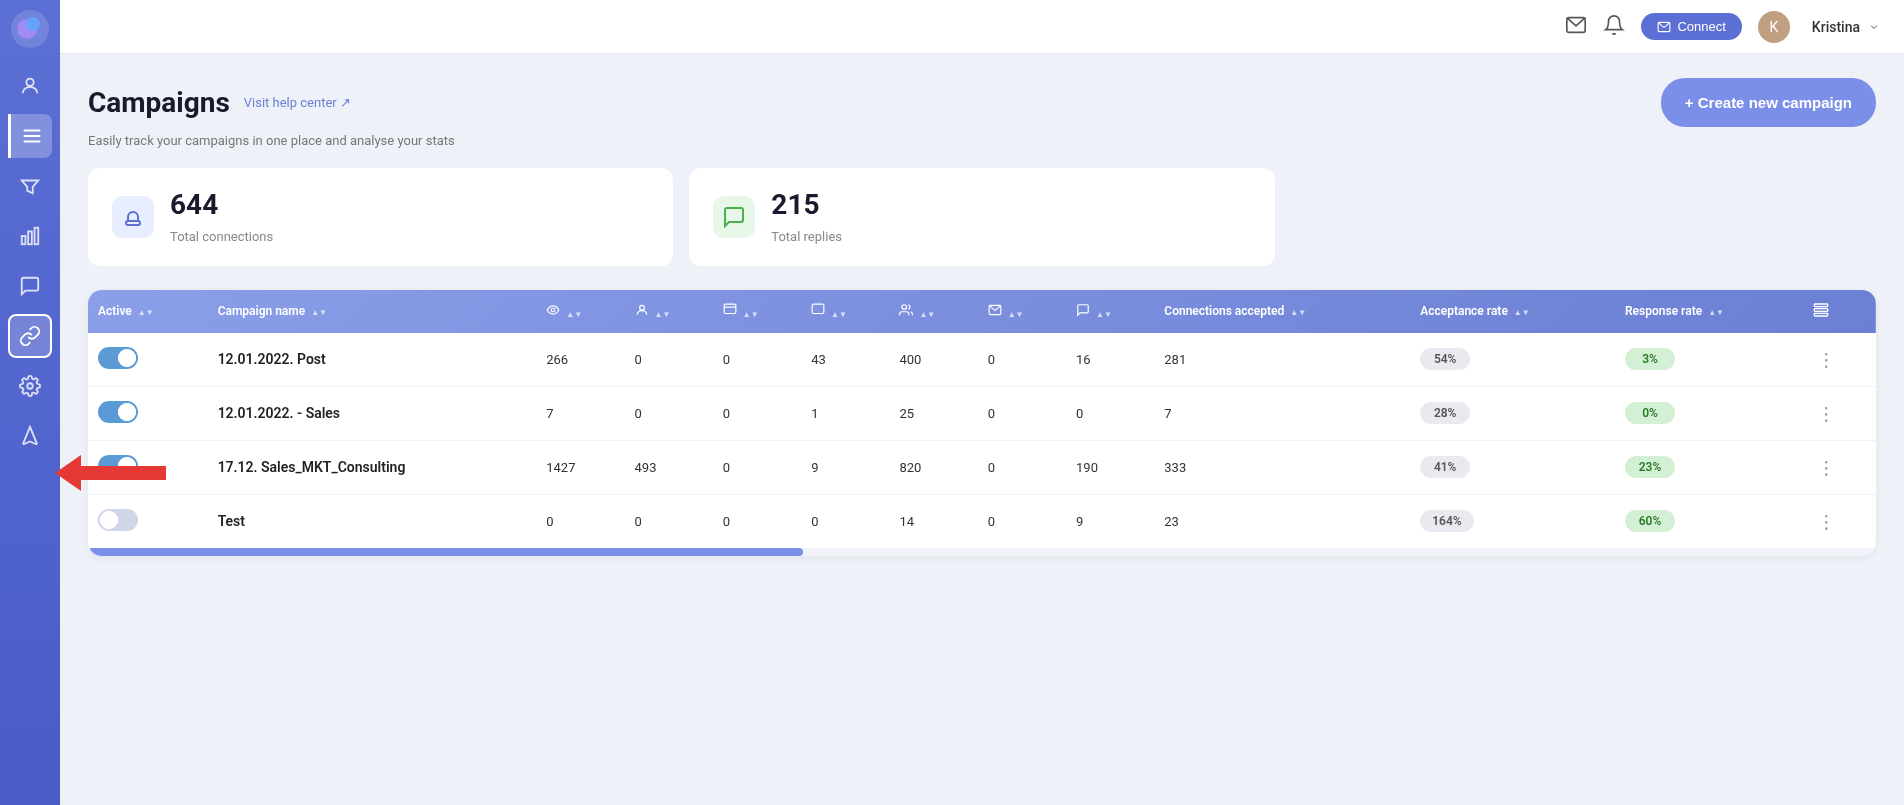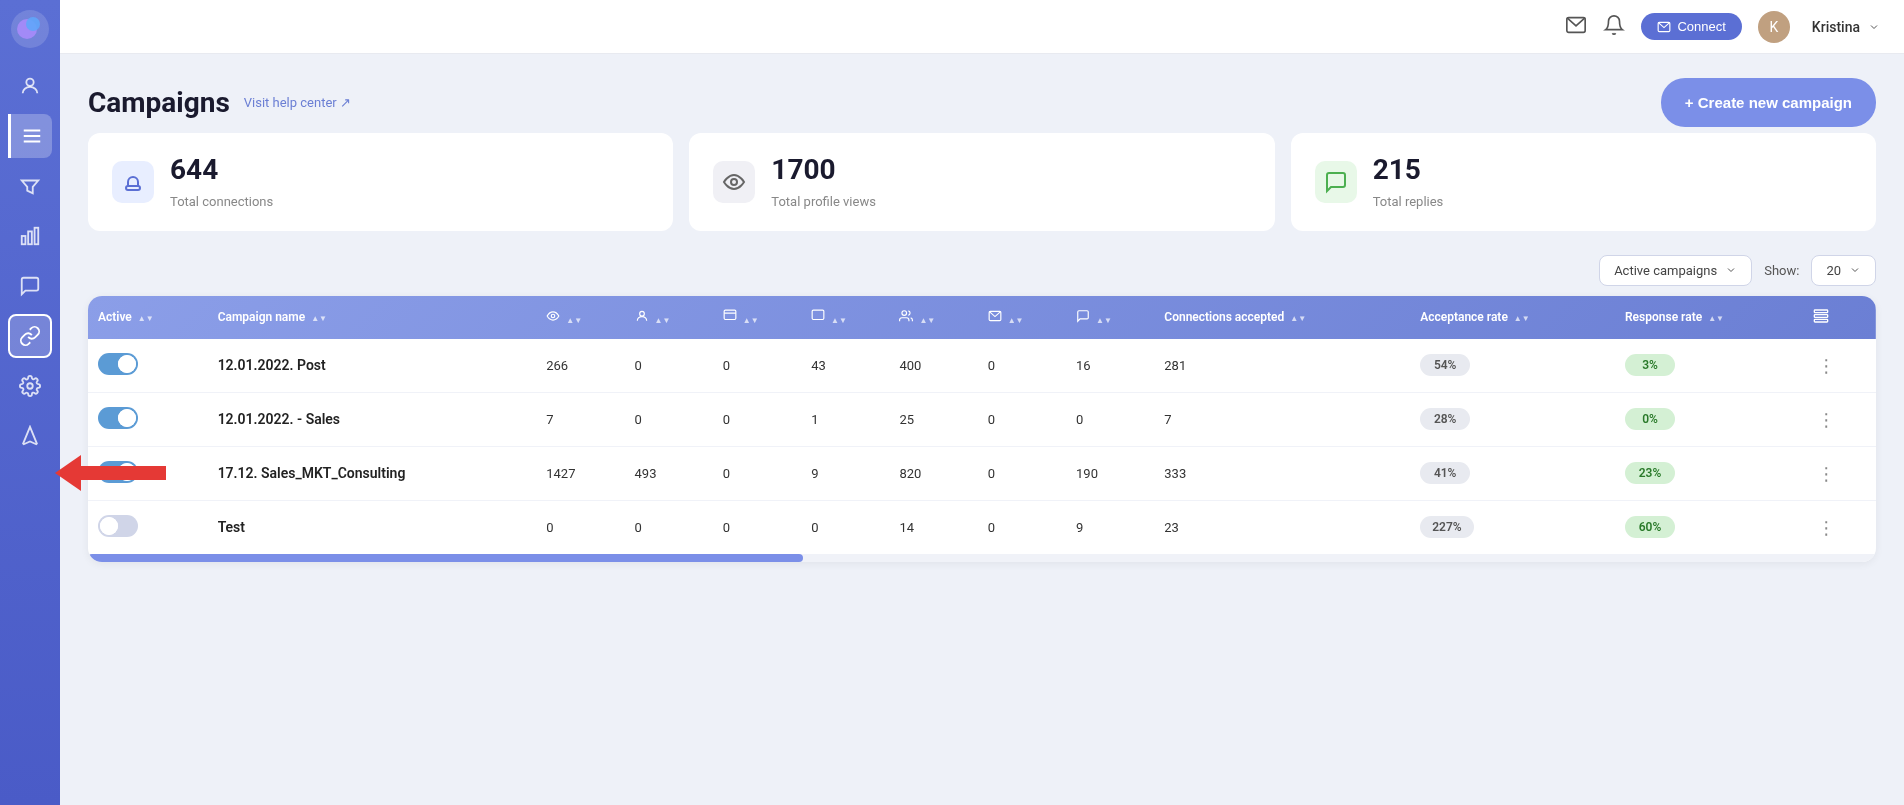--- a/index.html
+++ b/index.html
@@ -444,74 +444,48 @@
   <div class="content">
 
     <div class="page-header">
       <div class="page-title-area">
         <h1 class="page-title">Campaigns</h1>
         <span class="visit-help">Visit help center ↗</span>
       </div>
       <button class="create-btn">+ Create new campaign</button>
     </div>
 
+    <p class="page-subtitle">Easily track your campaigns in one place and analyse your stats</p>
 
     <div class="stats-row">
       <div class="stat-card">
         <div class="stat-icon blue">
           <svg width="24" height="24" fill="none" stroke="#5b6fd4" stroke-width="2" viewBox="0 0 24 24">
               <path d="M7 16v-4a5 5 0 0 1 10 0v4"></path>
               <rect x="5" y="16" width="14" height="4" rx="2"></rect>
             </svg>
         </div>
         <div>
           <div class="stat-number">644</div>
           <div class="stat-label">Total connections</div>
         </div>
       </div>
       <div class="stat-card">
-        <div class="stat-icon gray">
-          <svg width="24" height="24" fill="none" stroke="#666" stroke-width="2" viewBox="0 0 24 24">
-              <circle cx="12" cy="12" r="3"></circle>
-              <path d="M2 12s4-7 10-7 10 7 10 7-4 7-10 7-10-7-10-7z"></path>
-            </svg>
-        </div>
-        <div>
-          <div class="stat-number">1700</div>
-          <div class="stat-label">Total profile views</div>
-        </div>
-      </div>
-      <div class="stat-card">
         <div class="stat-icon green">
           <svg width="24" height="24" fill="none" stroke="#4caf50" stroke-width="2" viewBox="0 0 24 24">
               <path d="M21 15a2 2 0 0 1-2 2H7l-4 4V5a2 2 0 0 1 2-2h14a2 2 0 0 1 2 2z"></path>
             </svg>
         </div>
         <div>
           <div class="stat-number">215</div>
           <div class="stat-label">Total replies</div>
         </div>
       </div>
     </div>
 
-    <div class="table-controls">
-      <div class="filter-select">
-        <span>Active campaigns</span>
-        <svg width="12" height="12" fill="none" stroke="#555" stroke-width="2" viewBox="0 0 24 24">
-            <polyline points="6,9 12,15 18,9"></polyline>
-          </svg>
-      </div>
-      <span class="show-label">Show:</span>
-      <div class="filter-select">
-        <span>20</span>
-        <svg width="12" height="12" fill="none" stroke="#555" stroke-width="2" viewBox="0 0 24 24">
-            <polyline points="6,9 12,15 18,9"></polyline>
-          </svg>
-      </div>
-    </div>
 
     <div class="table-wrapper">
       <table>
         <thead>
           <tr>
             <th>Active <span class="sort-arrows">▲▼</span></th>
             <th>Campaign name <span class="sort-arrows">▲▼</span></th>
             <th>
               <svg width="14" height="14" fill="none" stroke="#fff" stroke-width="2" viewBox="0 0 24 24">
                   <circle cx="12" cy="12" r="3"></circle>
@@ -674,21 +648,21 @@
       </td>
       <td>0</td>
       <td>0</td>
       <td>0</td>
       <td>0</td>
       <td>14</td>
       <td>0</td>
       <td>9</td>
       <td>23</td>
       <td>
-        <span class="badge badge-gray">227%</span>
+        <span class="badge badge-gray">164%</span>
       </td>
       <td>
         <span class="badge badge-green">60%</span>
       </td>
       <td>
         <span class="action-dots">⋮</span>
       </td>
     </tr>
           </tbody>
       </table>

